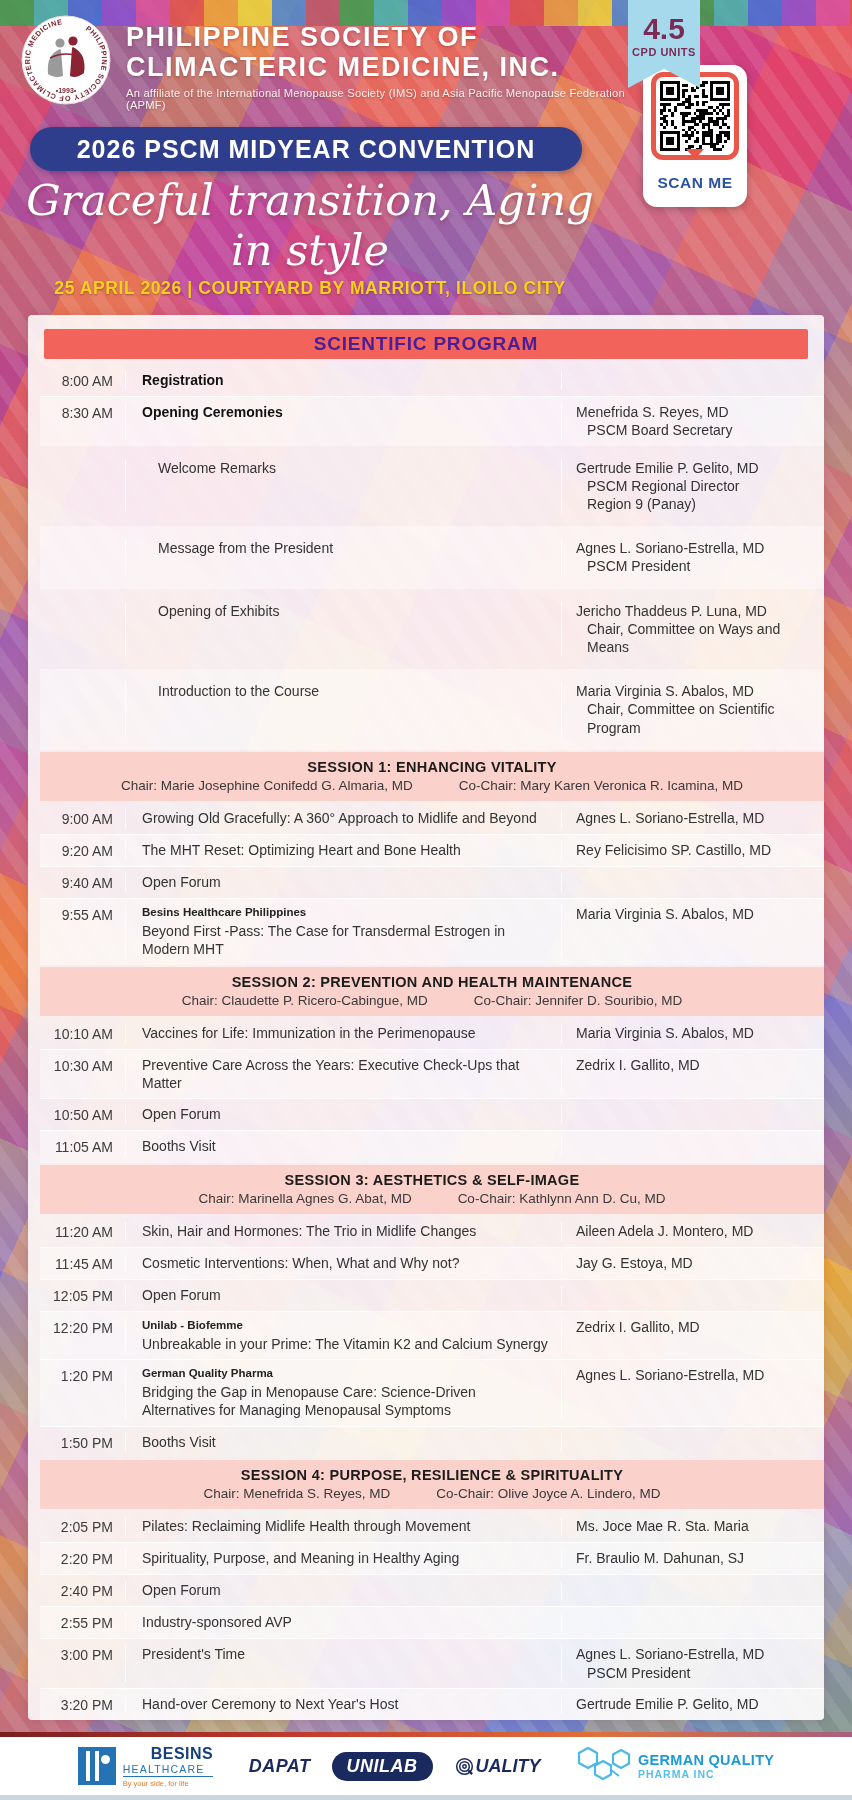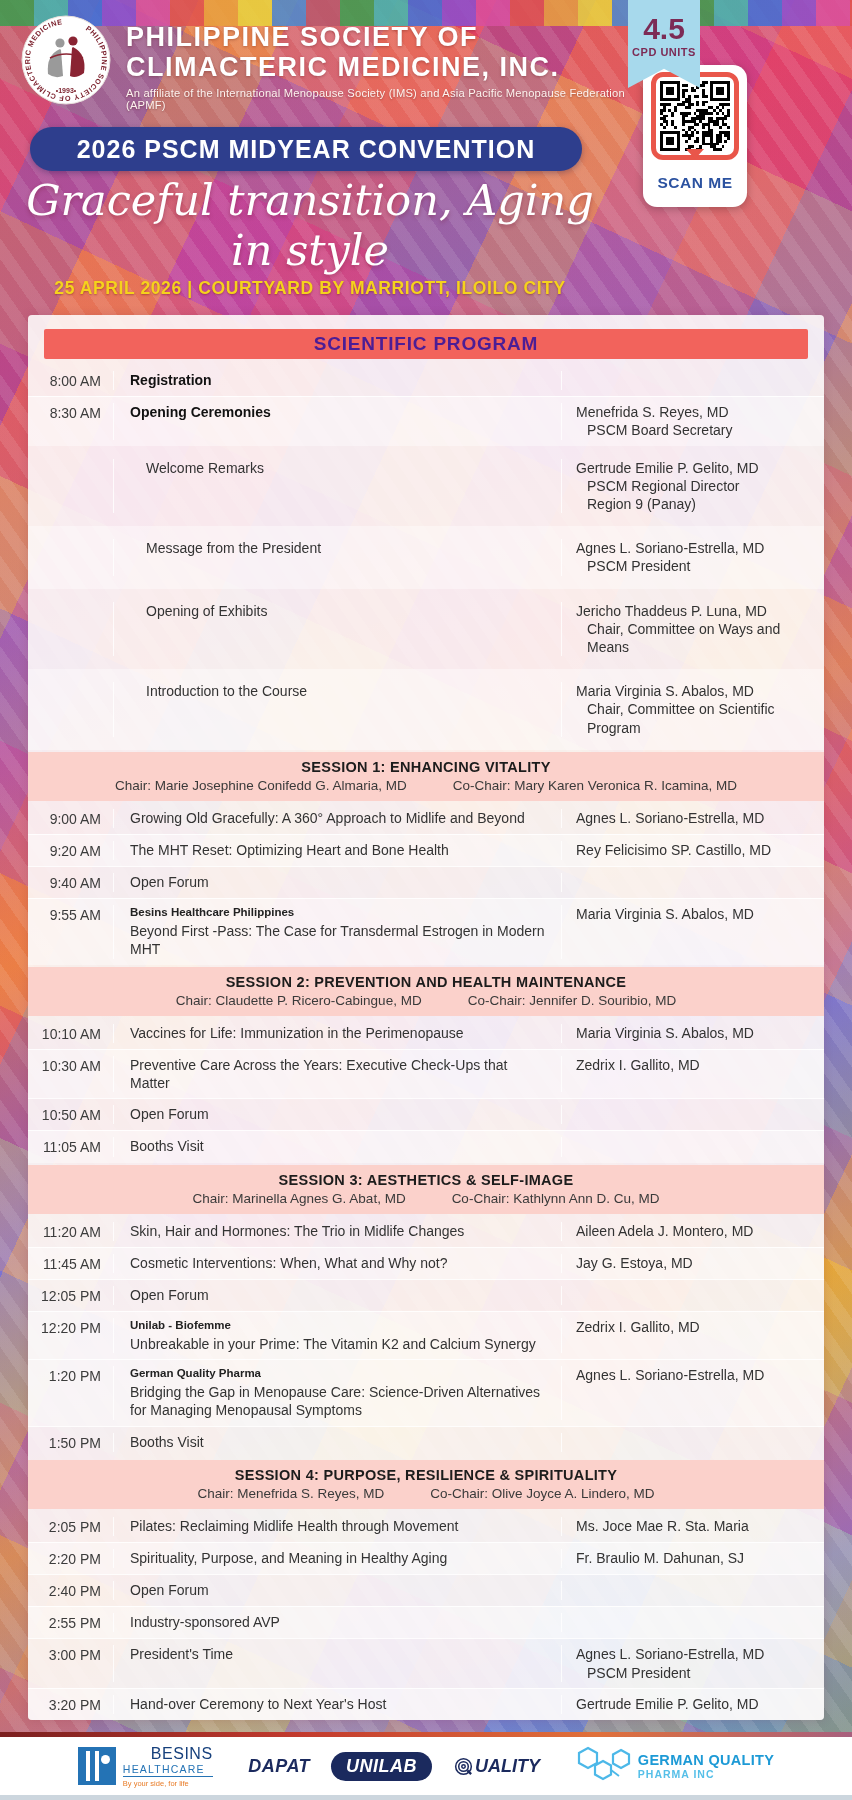--- a/index.html
+++ b/index.html
@@ -75,21 +75,21 @@
     flex:1; margin:16px 28px 12px 28px; z-index:1;
     background:rgba(253,249,250,0.90); border-radius:4px;
     display:flex; flex-direction:column; overflow:hidden;
     box-shadow:0 0 10px rgba(120,40,60,.18);
   }
   .program-header {
     margin:14px 16px 6px 16px; height:37px; background:#f2635c; border-radius:2px;
     display:flex; align-items:center; justify-content:center;
   }
   .program-header span { color:#4c1d95; font-size:19px; font-weight:800; letter-spacing:.8px; }
-  .rows { display:flex; flex-direction:column; }
+  .rows { display:flex; flex-direction:column;padding-left:12px; }
   .row { display:grid; grid-template-columns:86px 1fr 262px; padding:6px 0; }
   .row.sep { border-top:1px solid rgba(255,255,255,0.85); }
   .row.alt { background:rgba(255,255,255,0.38); }
   .cell { font-size:14px; color:#333; line-height:1.3; }
   .cell.time { text-align:right; padding:1px 12px 0 0; color:#3c3c3c; border-right:1px solid rgba(255,255,255,0.8); }
   .cell.event { padding:0 12px 0 16px; border-right:1px solid rgba(255,255,255,0.8); }
   .cell.event.indent { padding-left:32px; }
   .cell.event .sponsor { font-size:11.5px; font-weight:800; color:#222; margin-bottom:2px; }
   .cell.event.bold .evt { font-weight:800; color:#111; }
   .cell.speaker { padding-left:14px; }
@@ -101,21 +101,21 @@
   
   .footer { height:68px; display:flex; flex-direction:column; z-index:2; }
   .footer-line { height:5px; background:linear-gradient(90deg,#7a1f1f,#c23a2e 35%,#e0703a 70%,#a8607e); }
   .footer-body { flex:1; background:#fff; display:flex; align-items:center; justify-content:space-around; padding:0 60px; }
   .footer-bottom { height:5px; background:#ccd6de; }
   .besins { display:flex; align-items:center; gap:7px; }
   .besins-mark { width:38px; height:38px; background:#2473b5; position:relative; }
   .besins-mark i { position:absolute; top:4px; bottom:4px; width:4px; background:#fff; }
   .besins-mark i.b1 { left:8px; } .besins-mark i.b2 { left:17px; }
   .besins-mark u { position:absolute; right:6px; top:8px; width:9px; height:9px; border-radius:50%; background:#fff; }
-  .besins-text .bn { font-size:16px; font-weight:400; color:#16407c; letter-spacing:.5px;margin-left:28px; }
+  .besins-text .bn { font-size:16px; font-weight:700; color:#16407c; letter-spacing:.5px;margin-left:28px; }
   .besins-text .bh { font-size:10.5px; color:#2473b5; letter-spacing:1.2px; border-bottom:1.5px solid #2473b5; padding-bottom:1px; }
   .besins-text .bt { font-size:7.5px; color:#e87c28; margin-top:2px; }
   .unilab { display:flex; align-items:center; gap:21px; font-style:italic; }
   .unilab .dapat { font-size:18px; font-weight:900; color:#1b2a5e; letter-spacing:.5px; }
   .unilab .pill { background:#1b2a5e; color:#fff; border-radius:16px; padding:4px 15px; font-size:18px; font-weight:900; letter-spacing:.5px; }
   .unilab .quality { display:flex; align-items:center; font-size:18px; font-weight:900; color:#1b2a5e; }
   .unilab .qmark { width:21px; height:21px; margin-right:1px; }
   .gqp { display:flex; align-items:center; gap:6px; }
   .gqp-text .g1 { font-size:14.5px; font-weight:800; color:#1d9ad6; letter-spacing:.3px; }
   .gqp-text .g2 { font-size:10.5px; font-weight:700; color:#55bfe8; letter-spacing:1px; }

